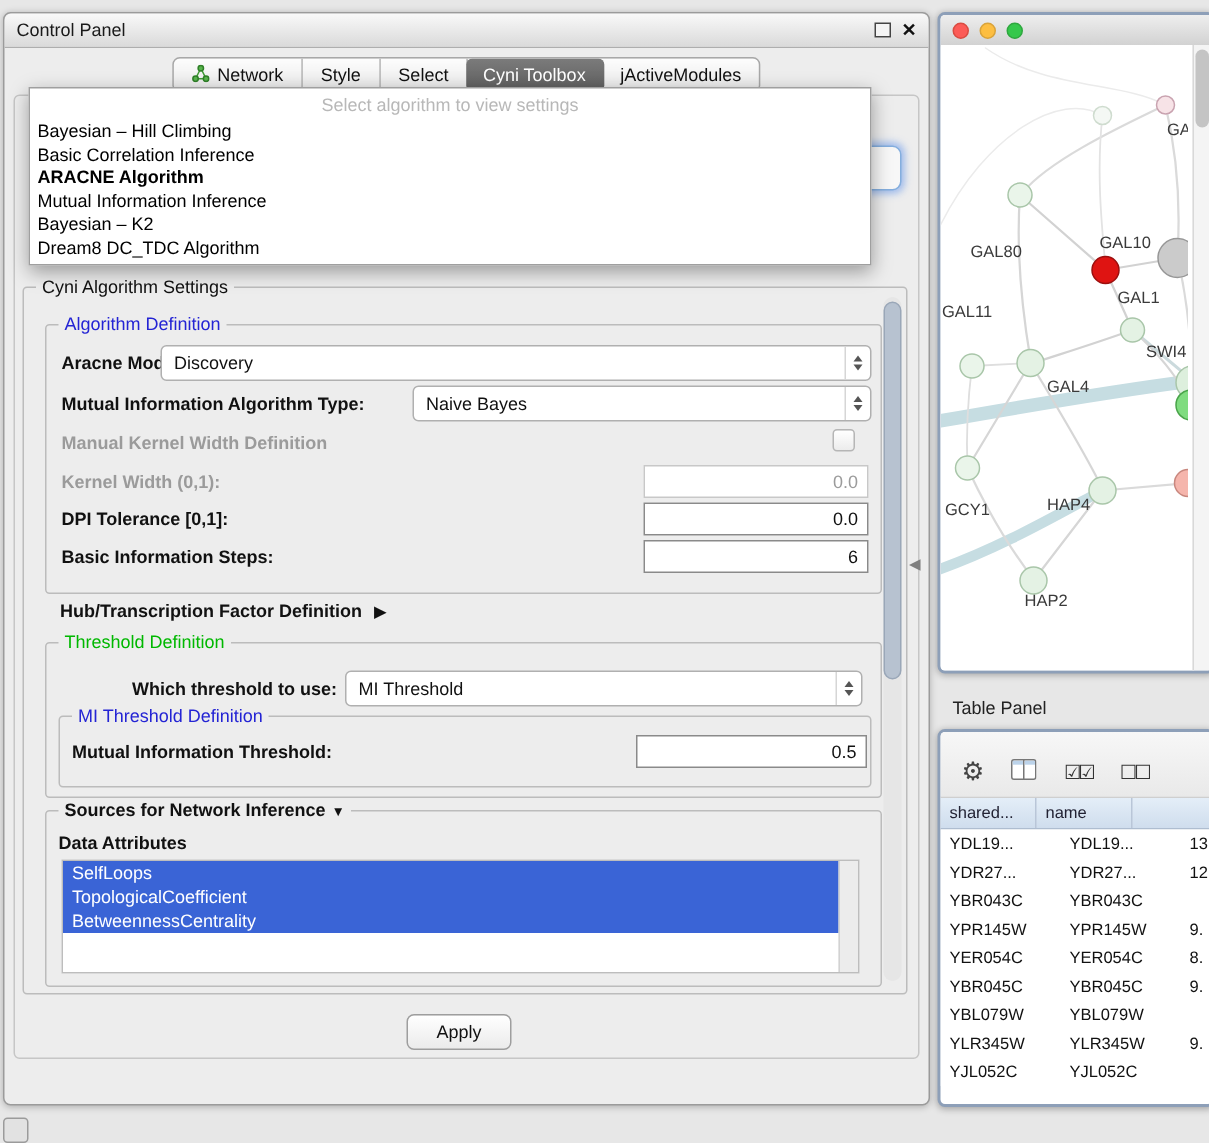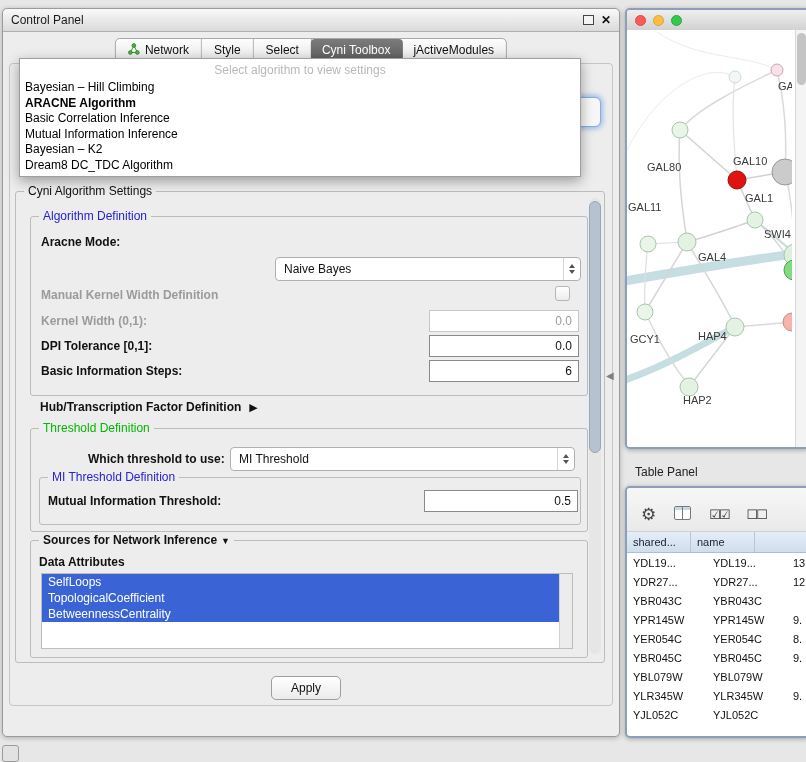--- a/index.html
+++ b/index.html
@@ -155,40 +155,48 @@
         </div>
     </div>
 
     <div class="combo-fragment"></div>
 
     <div class="popup">
       <div class="ph">Select algorithm to view settings</div>
       <div>
 
       <div class="item"><span>Bayesian – Hill Climbing</span></div>
+          <div class="item"><span>Basic Correlation Inference</span></div>
           <div class="item bold"><span>ARACNE Algorithm</span></div>
-          <div class="item"><span>Basic Correlation Inference</span></div>
           <div class="item"><span>Mutual Information Inference</span></div>
           <div class="item"><span>Bayesian – K2</span></div>
           <div class="item"><span>Dream8 DC_TDC Algorithm</span></div>
         </div>
     </div>
 
     <div class="groupbox" style="left:12px;top:182px;width:588px;height:470px;">
       <span class="gtitle t-black">Cyni Algorithm Settings</span>
 
       <div class="settings-scroll">
           <div class="vthumb"></div>
         </div>
 
       <div class="groupbox" style="left:14px;top:24px;width:556px;height:178px;">
         <span class="gtitle t-blue">Algorithm Definition</span>
 
         <span class="lbl" style="left:10px;top:18px;">Aracne Mode:</span>
-
+        <div class="combo" style="left:76px;top:13px;width:464px;height:22px;">
+          <span>Discovery</span>
+          <span class="stepper">
+              <i class="tu"></i>
+              <i class="td"></i>
+            </span>
+        </div>
+
+        <span class="lbl" style="left:10px;top:45px;">Mutual Information Algorithm Type:</span>
         <div class="combo" style="left:244px;top:40px;width:296px;height:22px;">
           <span>Naive Bayes</span>
           <span class="stepper">
               <i class="tu"></i>
               <i class="td"></i>
             </span>
         </div>
 
         <span class="lbl dis" style="left:10px;top:71px;">Manual Kernel Width Definition</span>
         <span class="checkbox" style="left:524px;top:69px;"></span>

